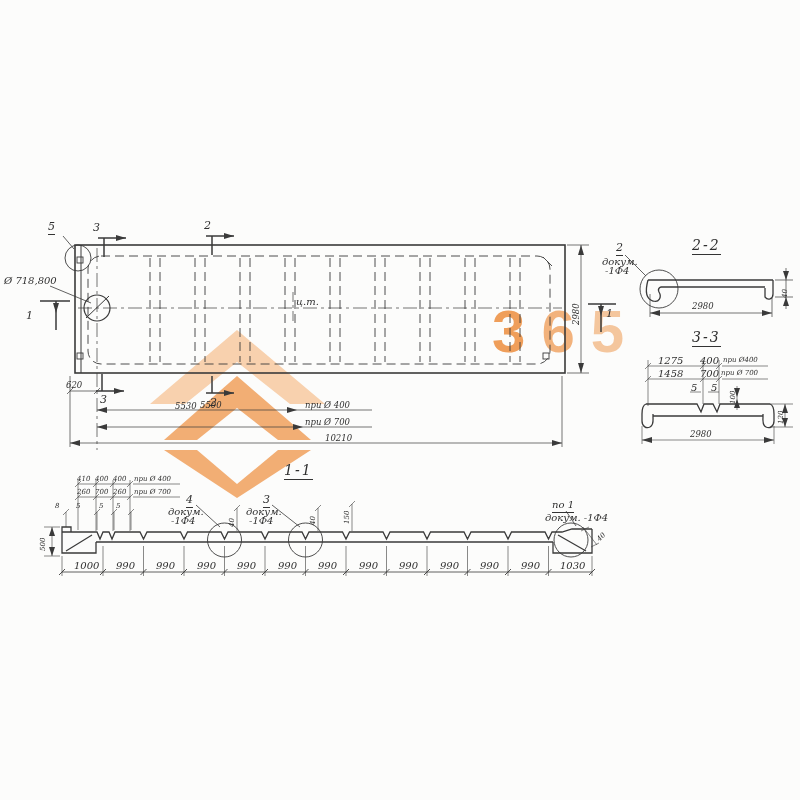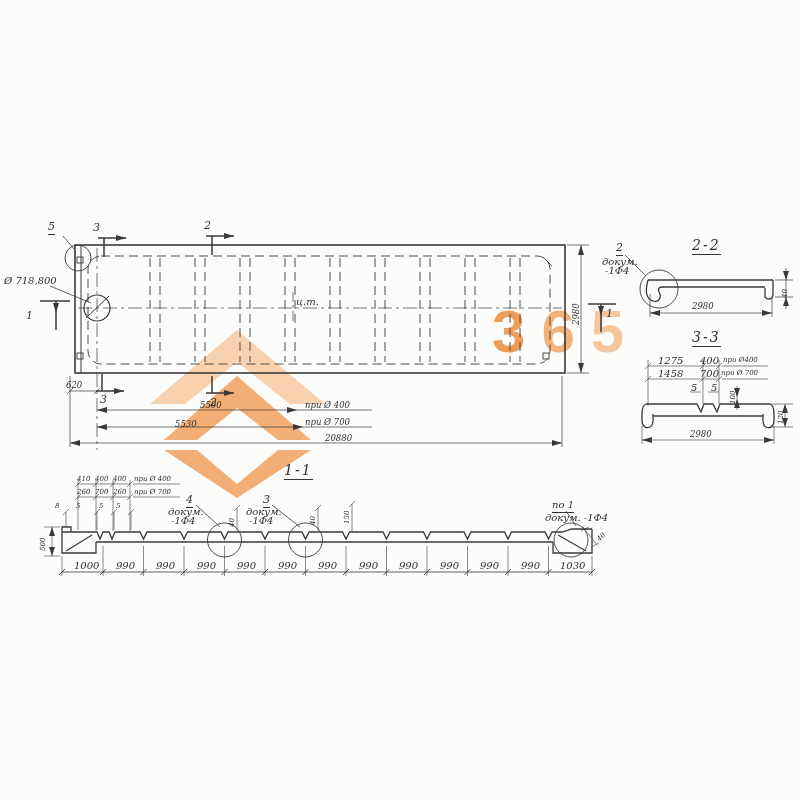--- a/index.html
+++ b/index.html
@@ -303,23 +303,23 @@
   <div class="t s11" style="left:93px;top:222px">3</div>
   <div class="t s11" style="left:204px;top:220px">2</div>
   <div class="t s11" style="left:26px;top:310px">1</div>
   <div class="t s11" style="left:606px;top:308px">1</div>
   <div class="t s11" style="left:100px;top:394px">3</div>
   <div class="t s11" style="left:210px;top:397px">2</div>
   <div class="t s8" style="left:296px;top:297px">ц.т.</div>
   <div class="t" style="left:66px;top:381px">620</div>
   <div class="t" style="left:200px;top:401px">5500</div>
   <div class="t" style="left:305px;top:401px">при Ø 400</div>
-  <div class="t" style="left:175px;top:420px">5530</div>
+  <div class="t" style="left:175px;top:402px">5530</div>
   <div class="t" style="left:305px;top:418px">при Ø 700</div>
-  <div class="t" style="left:325px;top:434px">20880</div>
+  <div class="t" style="left:325px;top:434px">10210</div>
   <div class="t rot" style="left:572px;top:325px">2980</div>
 
   <div class="t s12 ul" style="left:692px;top:238px">2-2</div>
   <div class="t s11 ul" style="left:616px;top:242px">2</div>
   <div class="t s8" style="left:602px;top:257px">докум.</div>
   <div class="t s8" style="left:605px;top:266px">-1Ф4</div>
   <div class="t" style="left:692px;top:302px">2980</div>
   <div class="t s7 rot" style="left:782px;top:298px">40</div>
 
   <div class="t s12 ul" style="left:692px;top:330px">3-3</div>

